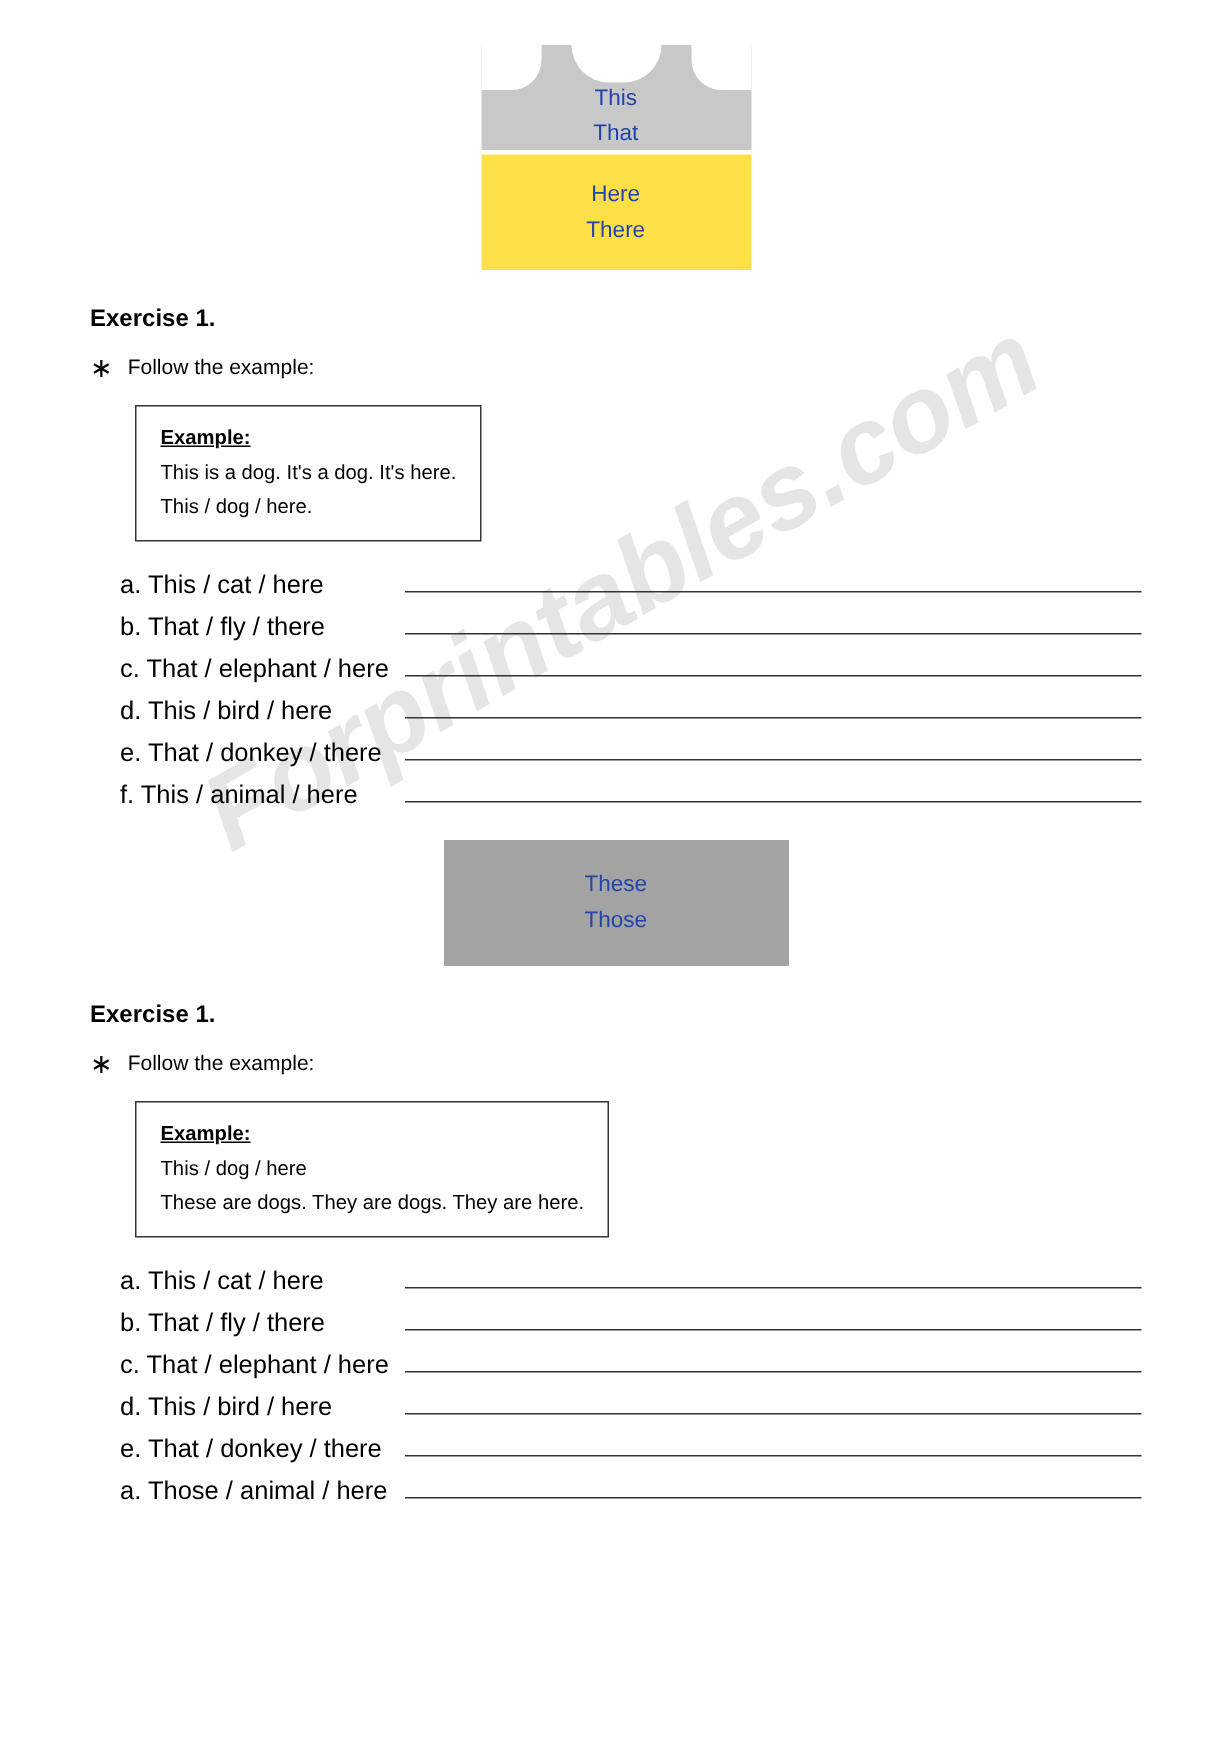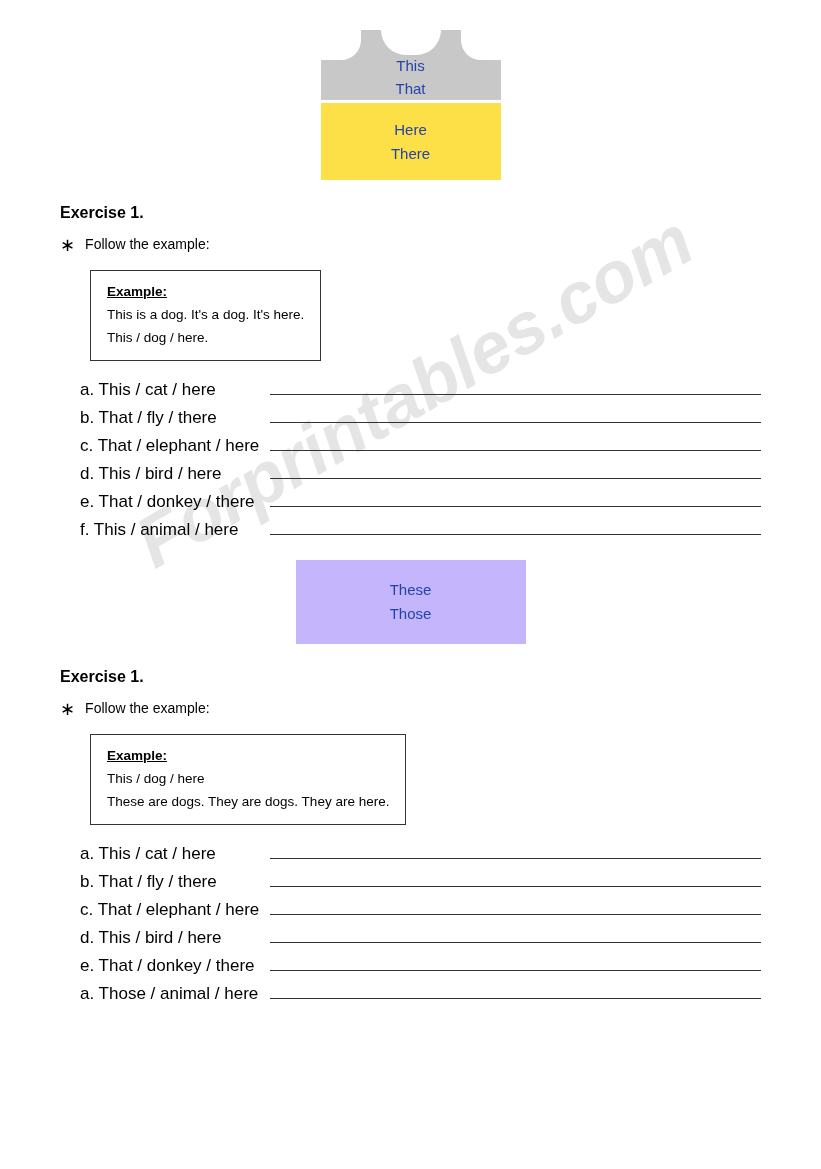--- a/index.html
+++ b/index.html
@@ -117,21 +117,21 @@
     }
 
     
     .vocab-box-container {
       display: flex;
       justify-content: center;
       margin: 20px 0 24px 0;
     }
 
     .vocab-box {
-      background: #c4b5fd;
+      background: #a3a3a3;
       width: 230px;
       padding: 18px 30px;
       text-align: center;
     }
 
     .vocab-box-text {
       color: #2244aa;
       font-size: 15px;
       line-height: 1.6;
     }

